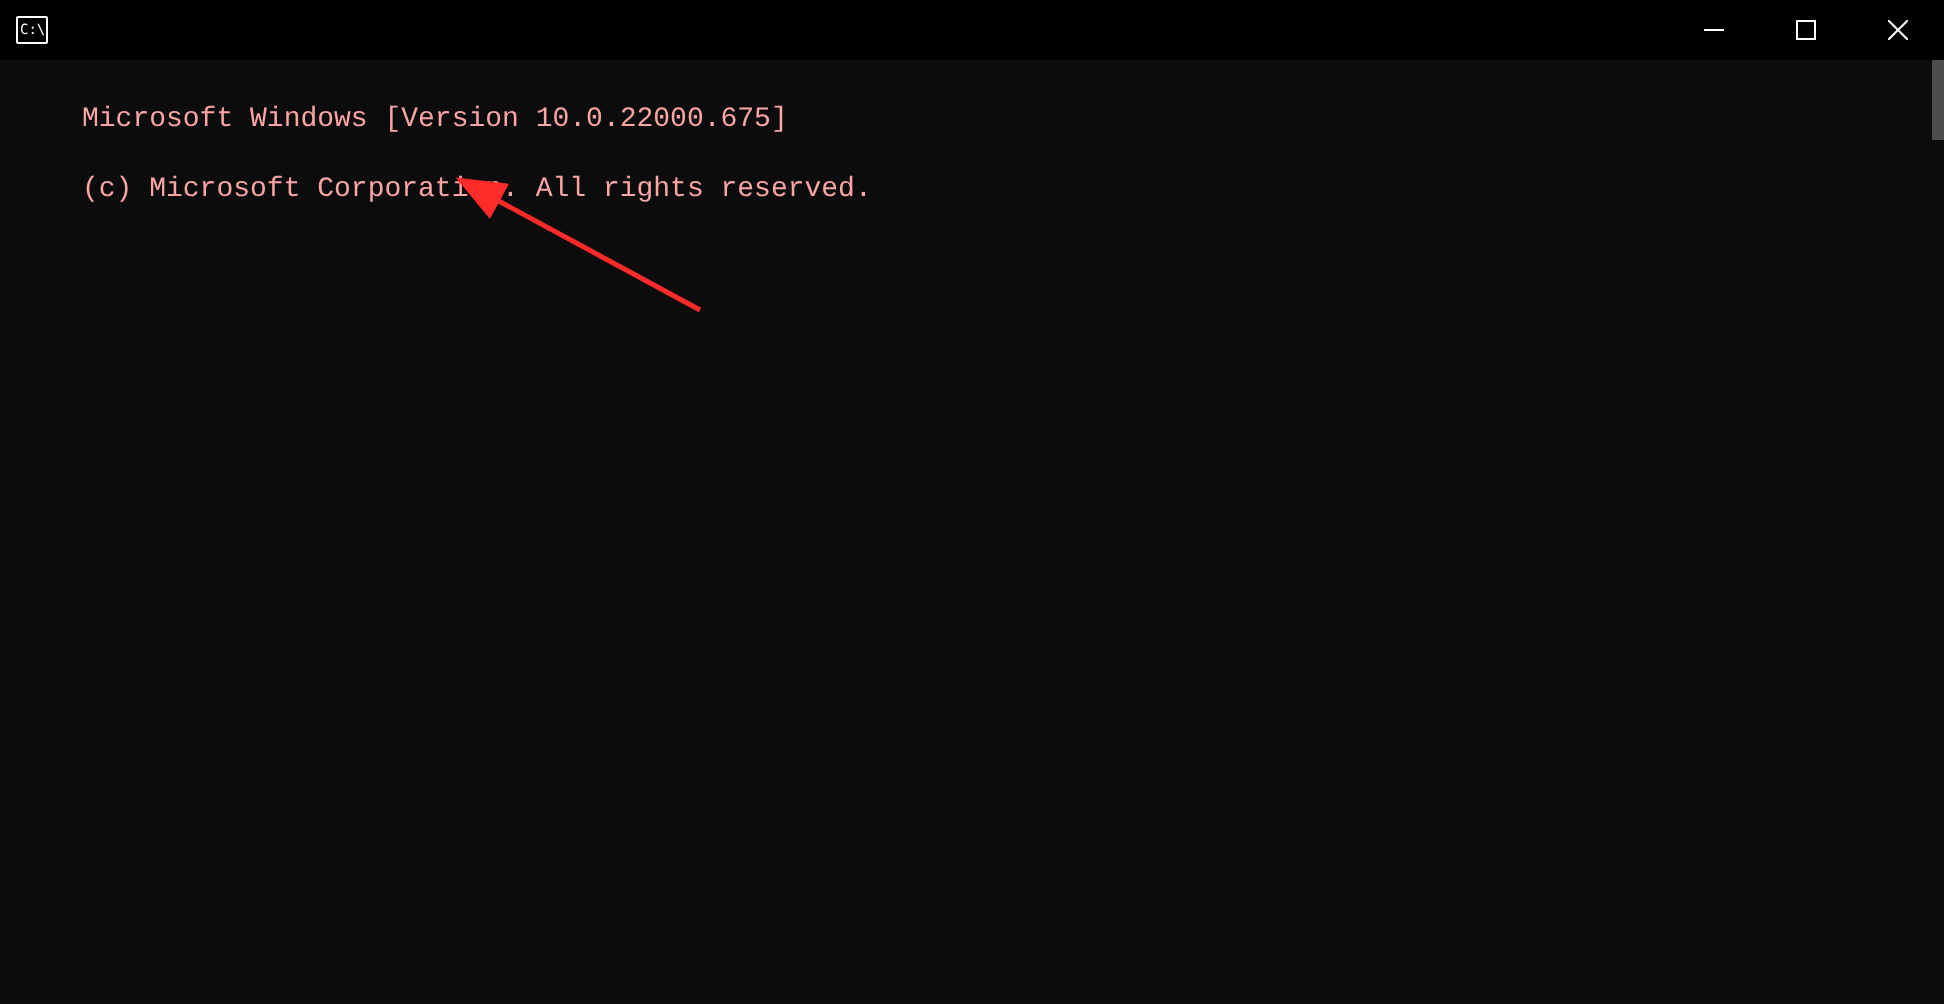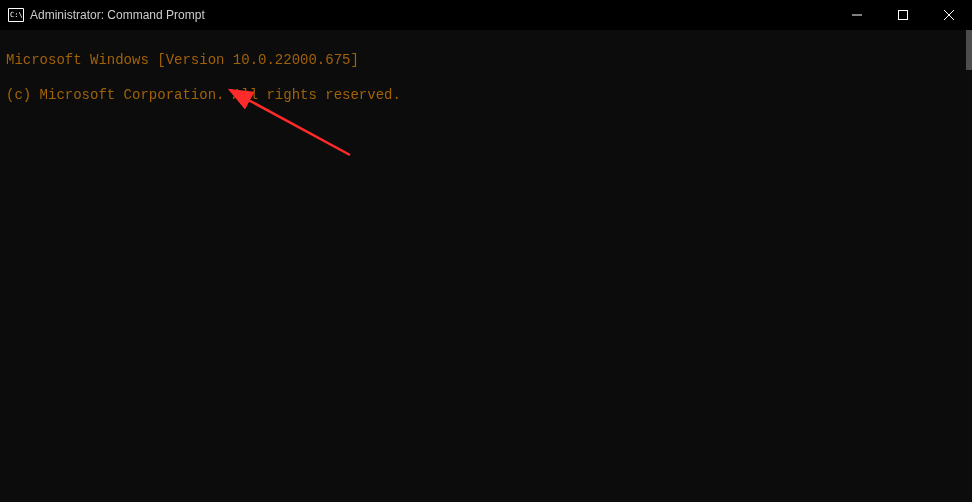--- a/index.html
+++ b/index.html
@@ -50,26 +50,27 @@
       width: 46px;
       height: 30px;
       display: flex;
       align-items: center;
       justify-content: center;
       color: #ffffff;
       cursor: pointer;
     }
     .terminal-body {
       padding: 4px 6px;
-      color: #a16207;
+      color: #fca5a5;
       font-size: 14px;
       line-height: 1.25;
       white-space: pre;
       position: relative;
       height: calc(100% - 30px);
+      margin-left: 35px;
     }
     .line {
       display: block;
     }
     .prompt-line {
       display: flex;
     }
     .scrollbar {
       position: absolute;
       right: 0;
@@ -90,21 +91,20 @@
 
 <div class="titlebar">
   <div class="titlebar-left">
     <span class="app-icon">
       <svg viewBox="0 0 16 16">
         <rect x="0" y="1" width="16" height="14" fill="#ffffff" rx="1"></rect>
         <rect x="1" y="2" width="14" height="12" fill="#000000"></rect>
         <text x="2" y="10" font-size="7" fill="#ffffff" font-family="monospace">C:\</text>
       </svg>
     </span>
-    <span>Administrator: Command Prompt</span>
   </div>
   <div class="titlebar-controls">
     <div class="ctrl-btn">
       <svg width="10" height="10" viewBox="0 0 10 10">
         <line x1="0" y1="5" x2="10" y2="5" stroke="#ffffff" stroke-width="1"></line>
       </svg>
     </div>
     <div class="ctrl-btn">
       <svg width="10" height="10" viewBox="0 0 10 10">
         <rect x="0.5" y="0.5" width="9" height="9" fill="none" stroke="#ffffff" stroke-width="1"></rect>

